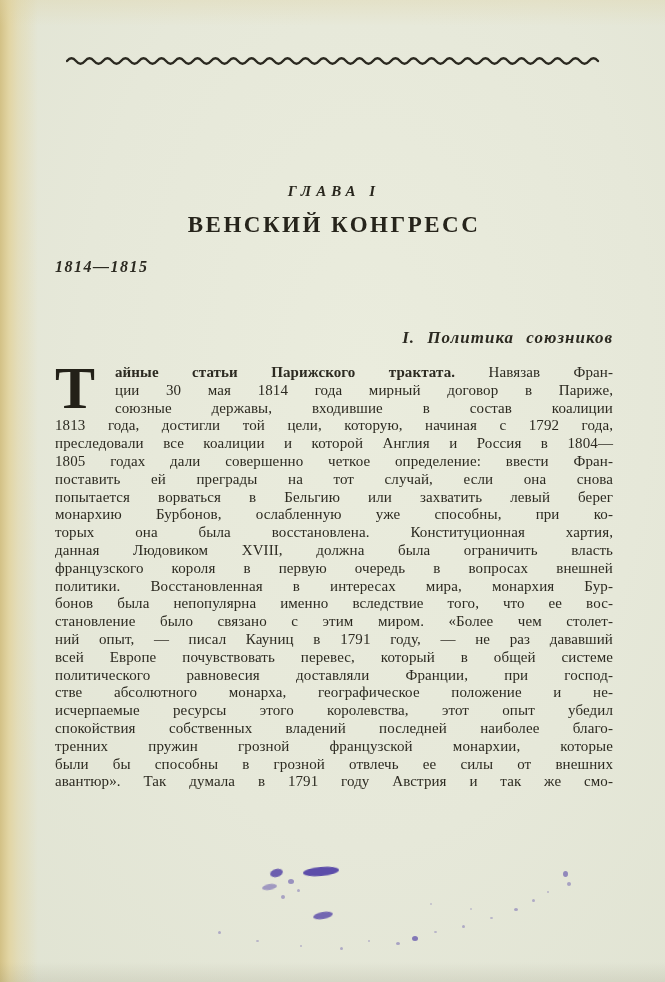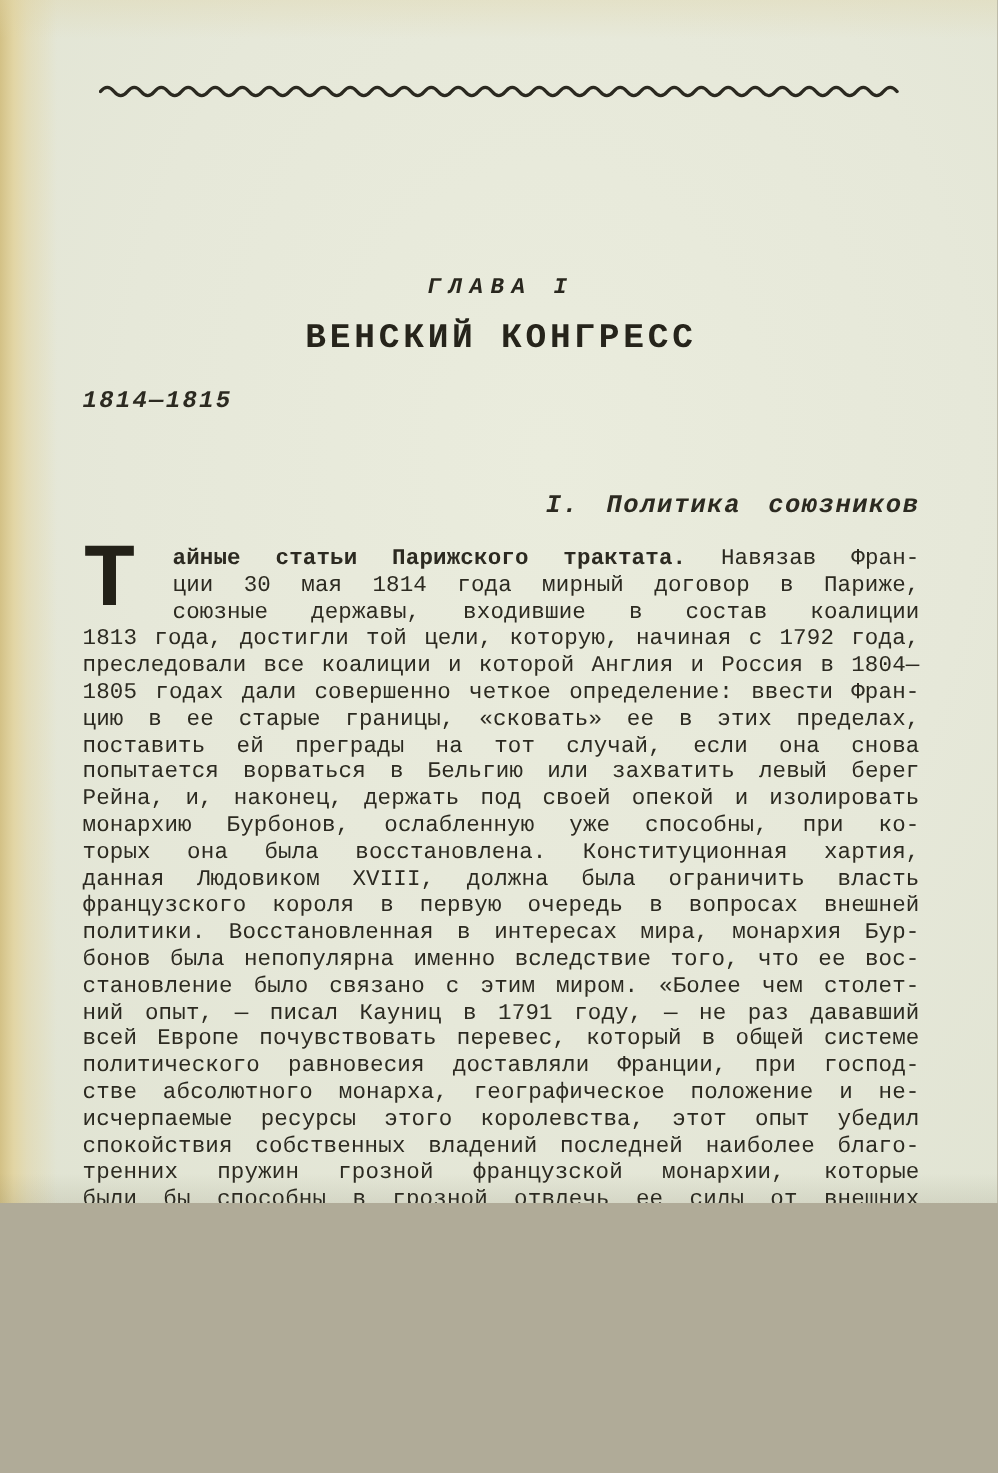--- a/index.html
+++ b/index.html
@@ -1,23 +1,23 @@
 <!DOCTYPE html>
 <html style="--text: #2c2a21; --ink: #4e3da5;"><head>
 <meta charset="utf-8">
 <style>
   html, body { margin: 0; padding: 0; background: #b0ab98; }
   .page {
     position: relative;
     width: 665px;
-    height: 802px;
+    height: 982px;
     margin: 0 auto;
     background:
       radial-gradient(ellipse at 55% 38%, #eaecdd 0%, #e6e8d9 55%, #e0e3d2 100%);
-    font-family: Liberation Mono, monospace;
+    font-family: Liberation Serif, serif;
     color: var(--text, #2c2a21);
     overflow: hidden;
   }
   .edge-left {
     position: absolute; left: 0; top: 0; bottom: 0; width: 38px;
     background: linear-gradient(90deg,
       #d3c186 0px, #e2d5a4 9px, rgba(226,213,164,0.55) 18px, rgba(226,213,164,0) 38px);
   }
   .edge-top {
     position: absolute; left: 0; top: 0; right: 0; height: 26px;
@@ -90,24 +90,22 @@
     <div class="bodytext">
       <div class="dropcap">Т</div>
       <div class="bline"><span class="lead-bold">айные статьи Парижского трактата.</span><span> Навязав Фран-</span></div>
       <div>
 
       <div class="bline">ции 30 мая 1814 года мирный договор в Париже,</div>
           <div class="bline">союзные державы, входившие в состав коалиции</div>
           <div class="bline">1813 года, достигли той цели, которую, начиная с 1792 года,</div>
           <div class="bline">преследовали все коалиции и которой Англия и Россия в 1804—</div>
           <div class="bline">1805 годах дали совершенно четкое определение: ввести Фран-</div>
-          <div class="bline">цию в ее старые границы, «сковать» ее в этих пределах,</div>
           <div class="bline">поставить ей преграды на тот случай, если она снова</div>
           <div class="bline">попытается ворваться в Бельгию или захватить левый берег</div>
-          <div class="bline">Рейна, и, наконец, держать под своей опекой и изолировать</div>
           <div class="bline">монархию Бурбонов, ослабленную уже способны, при ко-</div>
           <div class="bline">торых она была восстановлена. Конституционная хартия,</div>
           <div class="bline">данная Людовиком XVIII, должна была ограничить власть</div>
           <div class="bline">французского короля в первую очередь в вопросах внешней</div>
           <div class="bline">политики. Восстановленная в интересах мира, монархия Бур-</div>
           <div class="bline">бонов была непопулярна именно вследствие того, что ее вос-</div>
           <div class="bline">становление было связано с этим миром. «Более чем столет-</div>
           <div class="bline">ний опыт, — писал Кауниц в 1791 году, — не раз дававший</div>
           <div class="bline">всей Европе почувствовать перевес, который в общей системе</div>
           <div class="bline">политического равновесия доставляли Франции, при господ-</div>

